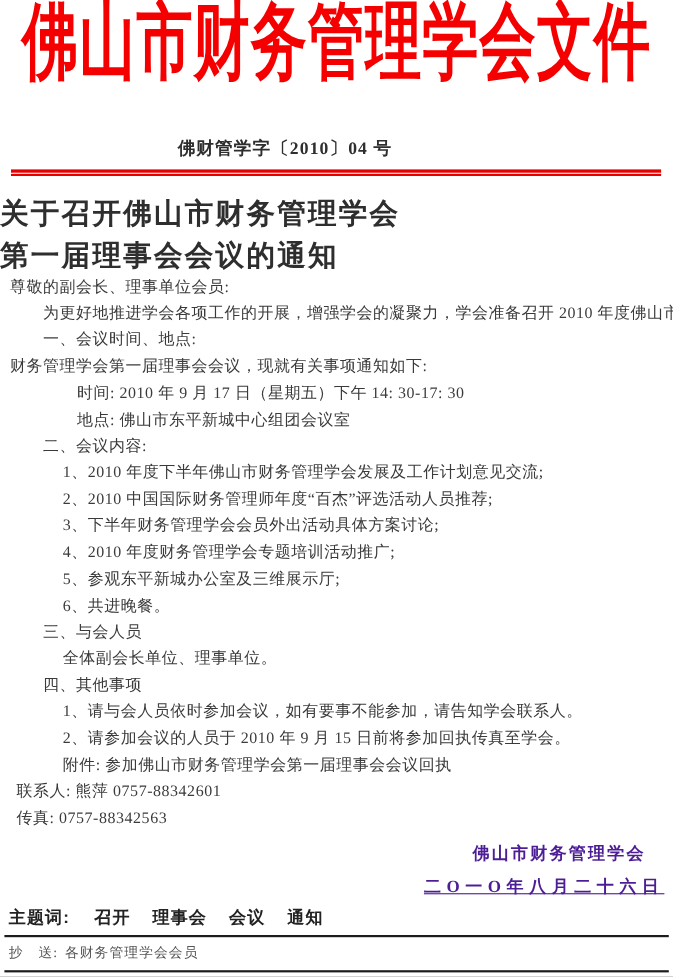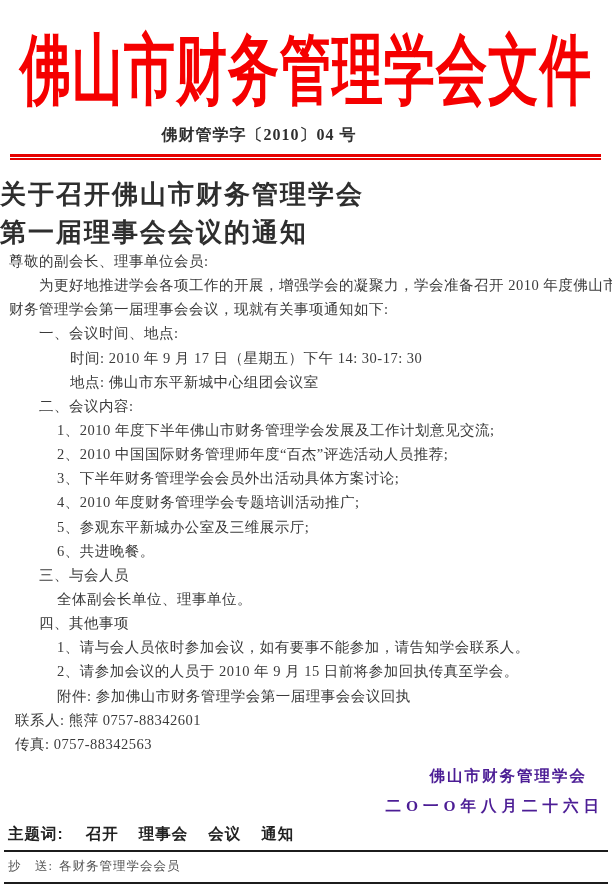--- a/index.html
+++ b/index.html
@@ -4,21 +4,21 @@
 <style>
   html,body{margin:0;padding:0;background:#888;}
   .page{
     position:relative;width:612px;height:888px;background:#ffffff;
     font-family:"Liberation Serif","DejaVu Serif",serif;color:#3a3a3a;
     overflow:hidden;margin:0 auto;
   }
   
   .red-head{
     position:absolute;top:4px;left:0;width:612px;height:102px;
-    display:flex;align-items:flex-end;justify-content:center;
+    display:flex;align-items:flex-start;justify-content:center;
   }
   .red-head .txt{
     color:#f50000;font-weight:bold;font-size:51px;letter-spacing:1px;
     transform:scaleY(1.5);transform-origin:center;white-space:nowrap;
   }
   .doc-no{
     position:absolute;top:125px;left:0;width:518px;text-align:center;
     font-size:16px;font-weight:600;color:#2e2e2e;letter-spacing:1px;
   }
   .red-rule{
@@ -38,21 +38,21 @@
   }
   .ln{height:24.15px;}
   .ind-a{padding-left:9px;}
   .ind-b{padding-left:39px;}
   .ind-c{padding-left:57px;}
   .ind-d{padding-left:70px;}
   .ind-e{padding-left:15px;}
   
   .sign{position:absolute;top:766px;left:0;width:612px;text-align:right;color:#4c1d95;}
   .sign .org{font-size:15.5px;font-weight:bold;letter-spacing:2px;margin-right:25px;}
-  .sign .date{font-size:15.5px;font-weight:600;letter-spacing:5px;margin-right:8px;margin-top:9px;}
+  .sign .date{font-size:15.5px;font-weight:600;letter-spacing:5px;margin-right:8px;margin-top:9px;text-decoration:underline;}
   
   .footer{position:absolute;left:4px;right:4px;top:822px;}
   .kw-row{
     border-bottom:2px solid #1c1c1c;padding:2px 0 5px 4px;
     font-family:"Liberation Sans","DejaVu Sans",sans-serif;
     font-size:15.5px;font-weight:bold;color:#222;
   }
   .kw-row .lbl{margin-right:22px;letter-spacing:1px;}
   .kw-row .kw{margin-right:20px;letter-spacing:1px;}
   .cc-row{
@@ -75,22 +75,22 @@
   <div class="red-rule"></div>
 
   <div class="doc-title">
     <div>关于召开佛山市财务管理学会</div>
     <div>第一届理事会会议的通知</div>
   </div>
 
   <div class="doc-body">
     <div class="ln ind-a">尊敬的副会长、理事单位会员:</div>
     <div class="ln ind-b">为更好地推进学会各项工作的开展，增强学会的凝聚力，学会准备召开 2010 年度佛山市</div>
+    <div class="ln ind-b">一、会议时间、地点:</div>
     <div class="ln ind-a">财务管理学会第一届理事会会议，现就有关事项通知如下:</div>
-    <div class="ln ind-b">一、会议时间、地点:</div>
     <div class="ln ind-d">时间: 2010 年 9 月 17 日（星期五）下午 14: 30-17: 30</div>
     <div class="ln ind-d">地点: 佛山市东平新城中心组团会议室</div>
     <div class="ln ind-b">二、会议内容:</div>
     <div class="ln ind-c">1、2010 年度下半年佛山市财务管理学会发展及工作计划意见交流;</div>
     <div class="ln ind-c">2、2010 中国国际财务管理师年度“百杰”评选活动人员推荐;</div>
     <div class="ln ind-c">3、下半年财务管理学会会员外出活动具体方案讨论;</div>
     <div class="ln ind-c">4、2010 年度财务管理学会专题培训活动推广;</div>
     <div class="ln ind-c">5、参观东平新城办公室及三维展示厅;</div>
     <div class="ln ind-c">6、共进晚餐。</div>
     <div class="ln ind-b">三、与会人员</div>

